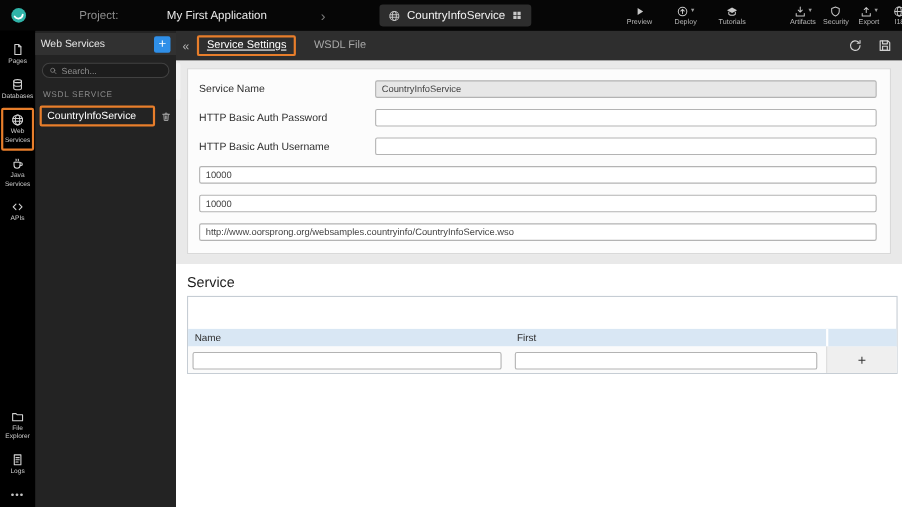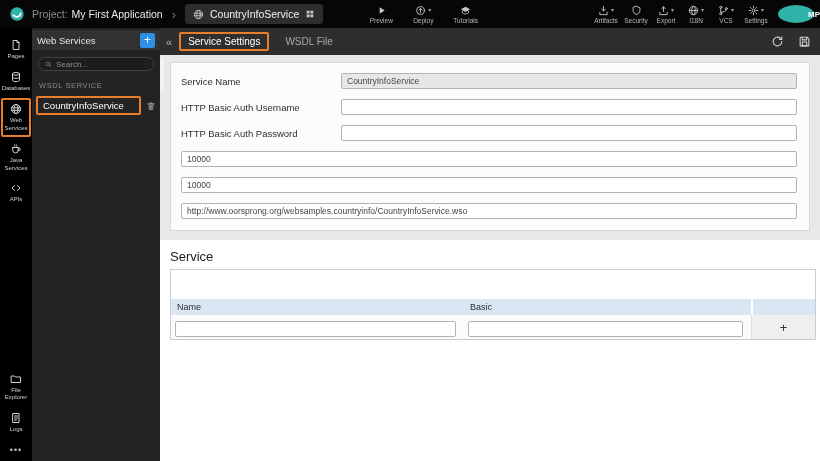--- a/index.html
+++ b/index.html
@@ -2,21 +2,21 @@
 <html><head>
 <meta charset="utf-8">
 <style>
   * { margin:0; padding:0; box-sizing:border-box; }
   html,body { width:820px; height:461px; overflow:hidden; background:#000;
               font-family:"Liberation Sans", sans-serif; }
   .app { position:relative; width:820px; height:461px; --orange:#e87e2b; }
 
   
   .topbar { position:absolute; top:0; left:0; width:820px; height:28px;
-            background:#060606; display:flex; align-items:center; padding:0 6px; }
+            background:#060606; display:flex; align-items:center; padding:0 6px;gap:40px; }
   .logo { width:16px; height:16px; margin:0 7px 0 3px; flex:none; cursor:pointer; }
   .proj-label { color:#8f8f8f; font-size:10.5px; white-space:nowrap; }
   .proj-name  { color:#e9e9e9; font-size:10.5px; margin-left:4px; white-space:nowrap; }
   .tb-chevron { color:#7b7b7b; font-size:13px; margin:0 9px; }
   .entity-box { display:flex; align-items:center; gap:6px; background:#2d2d2d;
                 border-radius:3px; height:20px; padding:0 8px; cursor:pointer; }
   .entity-box svg { width:11px; height:11px; color:#c3c3c3; }
   .entity-name { color:#f2f2f2; font-size:10.5px; white-space:nowrap; }
 
   .center-actions { display:flex; align-items:flex-start; gap:18px; margin-left:46px; }
@@ -64,21 +64,21 @@
                  color:#fff; font-size:9.5px; flex:1; white-space:nowrap; overflow:hidden; }
   .sb-trash { color:#a8a8a8; margin-left:5px; display:flex; cursor:pointer; }
   .sb-trash svg { width:10px; height:10px; }
 
   
   .main { position:absolute; top:28px; left:160px; width:660px; height:433px; }
   .tabbar { height:27px; background:#2e2e2e; display:flex; align-items:center;
             padding:0 9px 0 3px; }
   .collapse-btn { color:#b5b5b5; font-size:11px; padding:0 3px; cursor:pointer; }
   .tab { font-size:10px; padding:2px 7px; cursor:pointer; white-space:nowrap; }
-  .tab.active { color:#fff; border:2px solid var(--orange); border-radius:2px; margin-left:4px; }
+  .tab.active { color:#fff; border:2px solid var(--orange); border-radius:2px; margin-left:4px;text-decoration:underline; }
   .tab.inactive { color:#a8a8a8; margin-left:9px; }
   .tabbar-spacer { flex:1; }
   .tb-icon-btn { color:#d0d0d0; display:flex; margin-left:14px; cursor:pointer; }
   .tb-icon-btn svg { width:13px; height:13px; }
 
   .content { position:absolute; top:27px; left:0; width:660px; height:406px;
              background:#fff; overflow:hidden; }
   .scroll-thumb { position:absolute; left:0; top:2px; width:4px; height:34px;
                   background:#f2f2f2; border-radius:2px; z-index:2; }
   .form-backdrop { background:#e9e9e9; padding:7px 10px 9px; }
@@ -327,44 +327,44 @@
     <div class="content">
       <div class="scroll-thumb"></div>
 
       <div class="form-backdrop">
         <div class="form-card">
           <div class="form-row">
             <span class="form-label">Service Name</span>
             <input class="form-input disabled" readonly="" value="CountryInfoService" style="">
           </div>
           <div class="form-row">
+            <span class="form-label">HTTP Basic Auth Password</span>
+            <input class="form-input" value="" style="">
+          </div>
+          <div class="form-row">
             <span class="form-label">HTTP Basic Auth Username</span>
-            <input class="form-input" value="" style="">
-          </div>
-          <div class="form-row">
-            <span class="form-label">HTTP Basic Auth Password</span>
             <input class="form-input" value="" style="">
           </div>
           <div class="form-row">
             <input class="form-input" value="10000" style="">
           </div>
           <div class="form-row">
             <input class="form-input" value="10000" style="">
           </div>
           <div class="form-row">
             <input class="form-input" value="http://www.oorsprong.org/websamples.countryinfo/CountryInfoService.wso" style="">
           </div>
         </div>
       </div>
 
       <div class="headers-title">Service</div>
       <div class="htable">
         <div class="ht-head">
           <span class="ht-col-name">Name</span>
-          <span class="ht-col-value">Basic</span>
+          <span class="ht-col-value">First</span>
           <span class="ht-col-action"></span>
         </div>
         <div class="ht-row">
           <span class="ht-cell-name">
             <input class="ht-input" style="">
           </span>
           <span class="ht-cell-value">
             <input class="ht-input" style="">
           </span>
           <span class="ht-cell-action">+</span>

